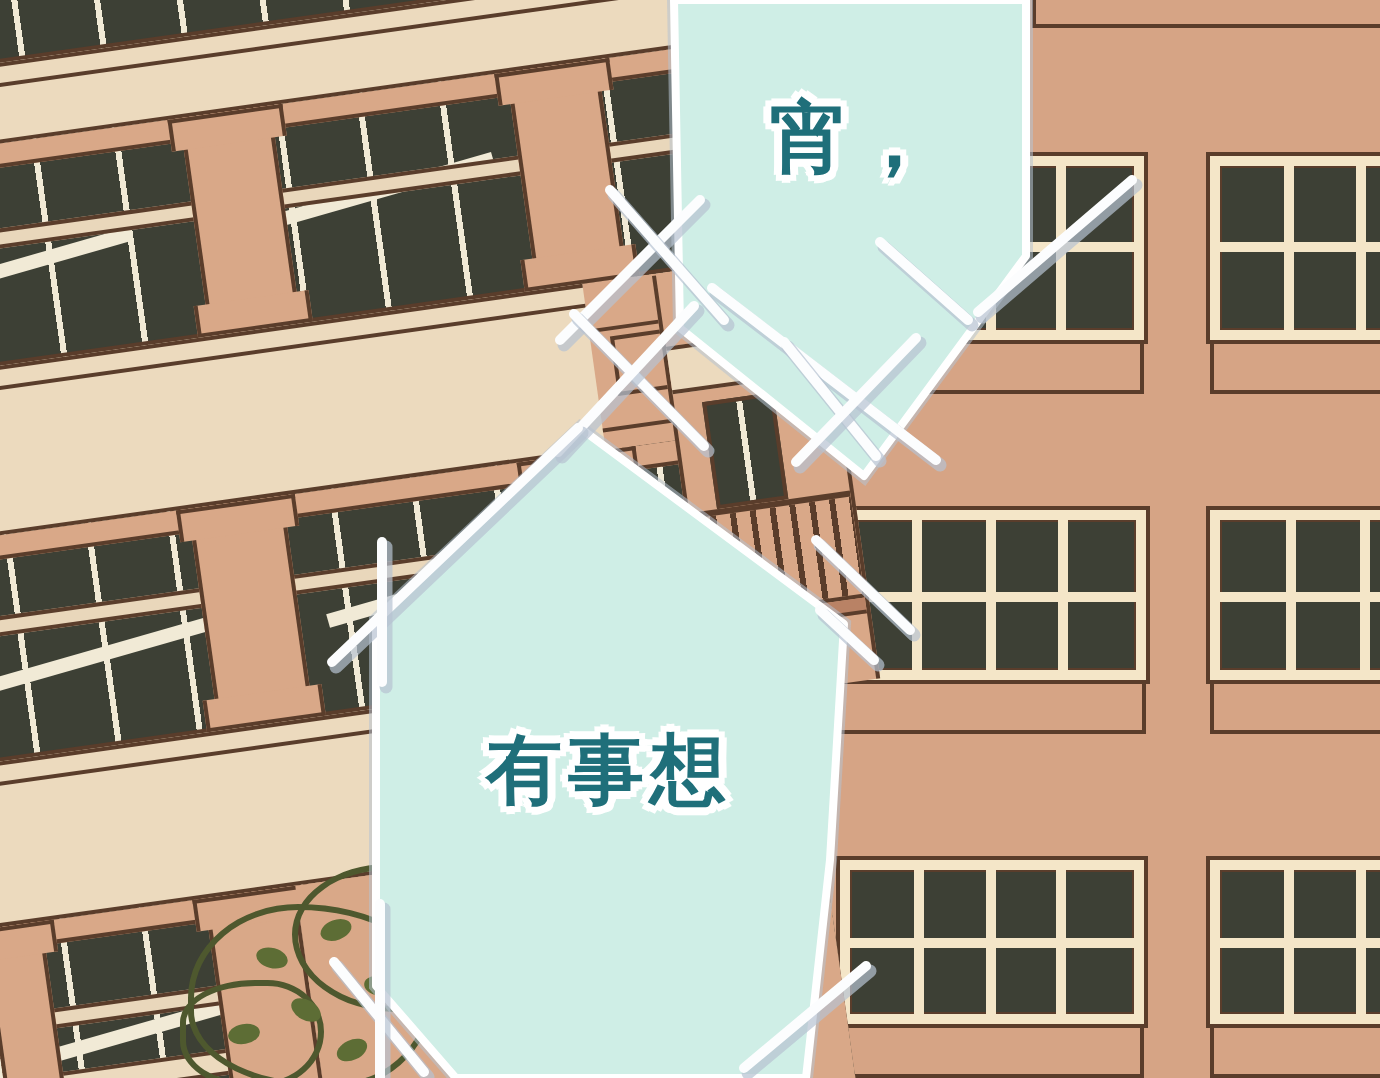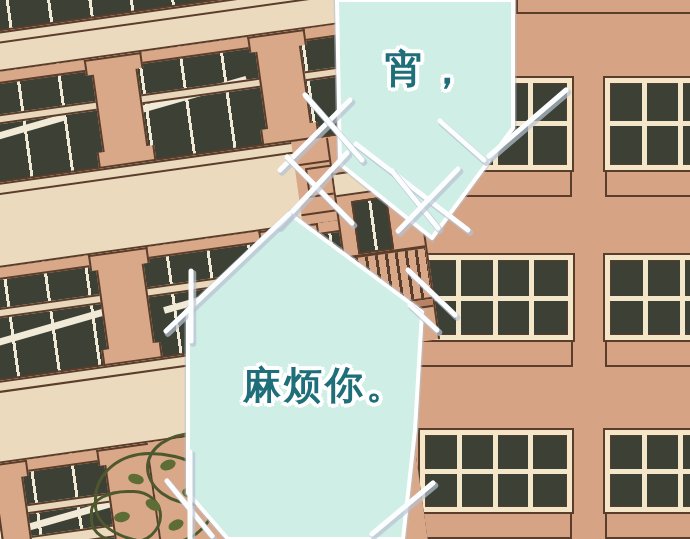--- a/index.html
+++ b/index.html
@@ -230,15 +230,15 @@
         <line x1="372" y1="534" x2="433" y2="483" class="sl"></line>
         <line x1="410" y1="272.5" x2="457" y2="317.5" class="sl-sh"></line>
         <line x1="408" y1="270" x2="455" y2="315" class="sl"></line>
         <line x1="412" y1="307.5" x2="439" y2="332.5" class="sl-sh"></line>
         <line x1="410" y1="305" x2="437" y2="330" class="sl"></line>
       </g>
   </svg>
 
   <div class="btext btop">宵，</div>
   <div class="btext bbottom">
-    <div>麻烦你。</div>
+    <div>有事想</div>
   </div>
 </div>
 
 </body></html>

